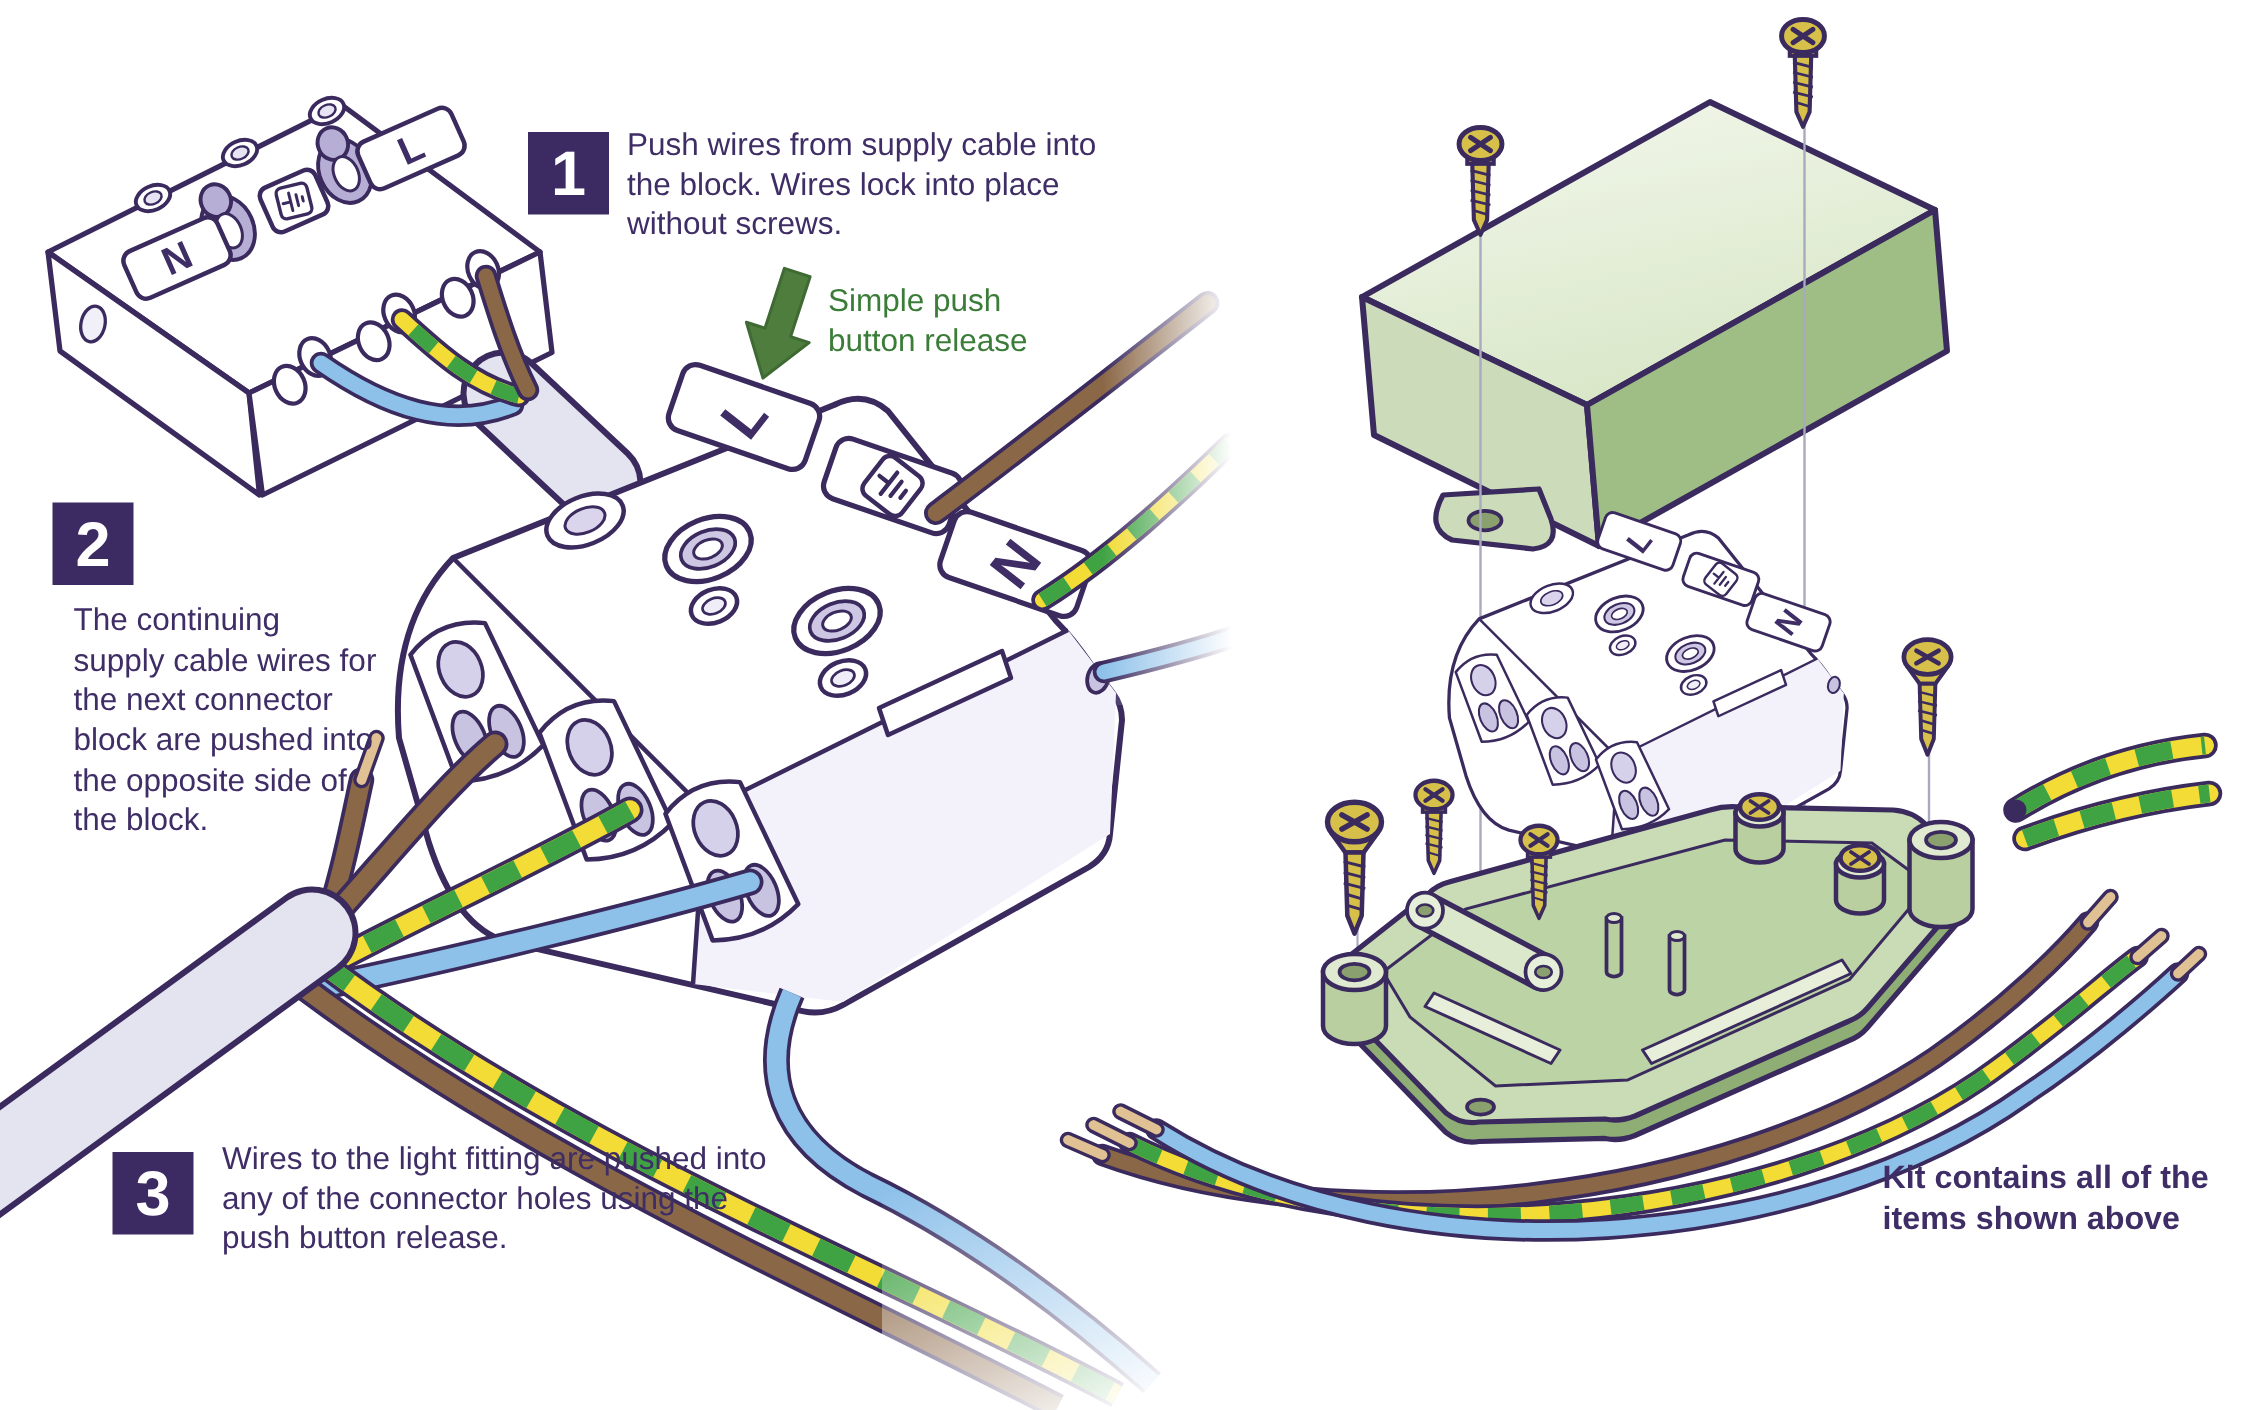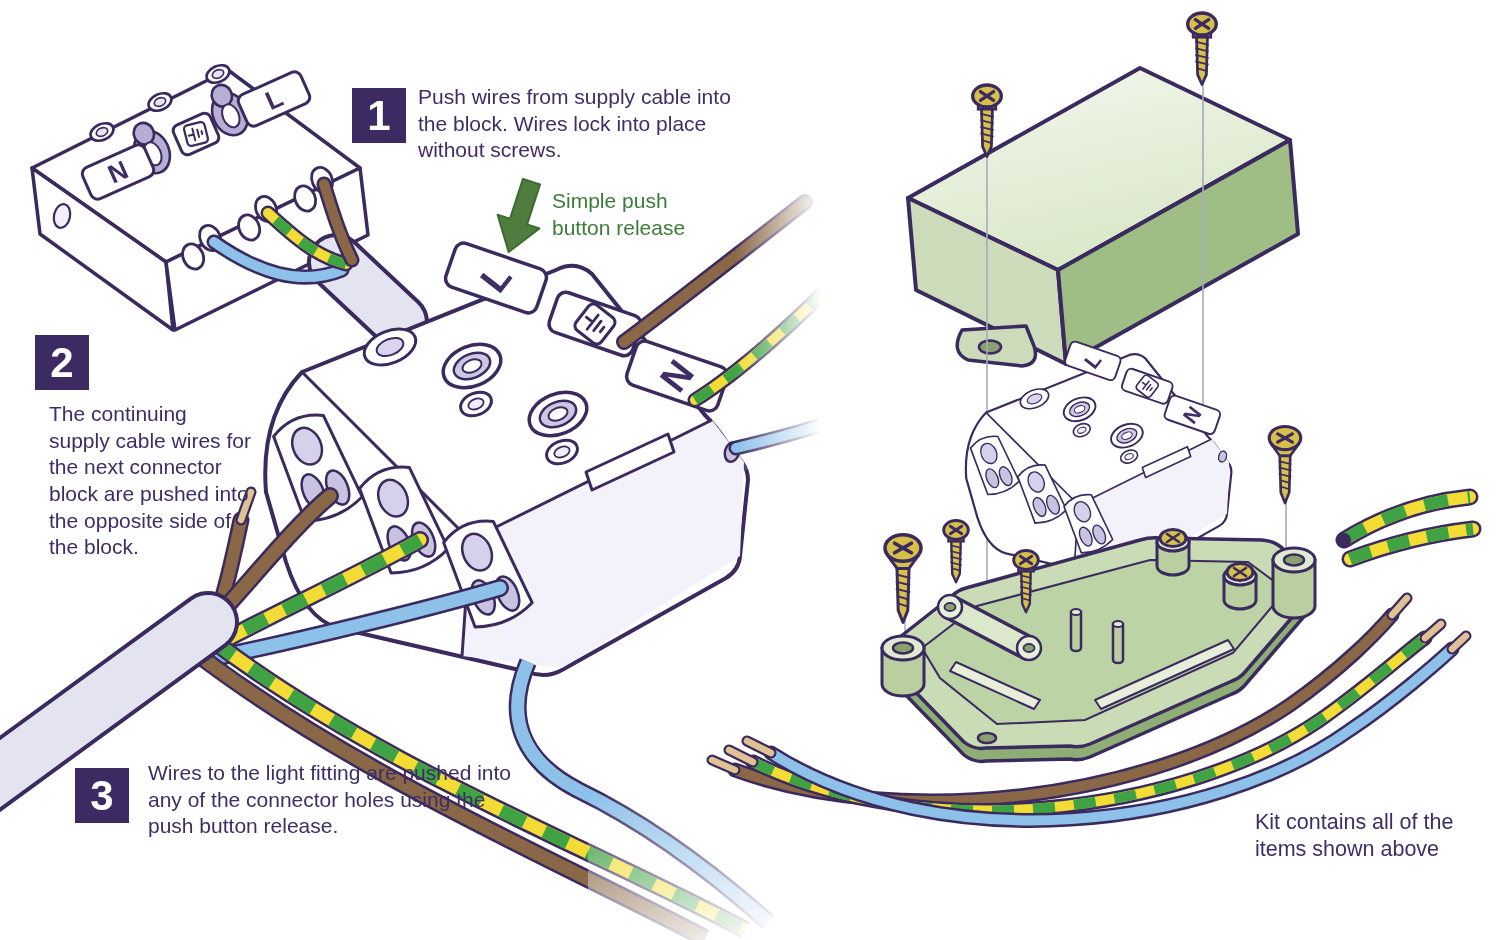--- a/index.html
+++ b/index.html
@@ -4,21 +4,21 @@
 <style>
   html,body{margin:0;padding:0;background:#fff;}
   #stage{position:relative;width:1500px;height:940px;overflow:hidden;background:#fff;
          font-family:"Liberation Sans",sans-serif;}
   #art{position:absolute;left:0;top:0;}
   .txt{position:absolute;color:#3f2d66;font-size:21px;line-height:1.27;}
   .badge{position:absolute;width:54px;height:55px;background:#3c2a63;color:#fff;
          display:flex;align-items:center;justify-content:center;
          font-size:42px;font-weight:bold;}
   .green{color:#3b7d38;}
-  .bold{font-weight:normal;margin-top:37px;}
+  .bold{font-weight:bold;}
 </style>
 </head>
 <body>
 
 <div id="stage">
 
 <svg id="art" width="1500" height="940" viewBox="0 0 1500 940">
   <defs>
     <linearGradient id="fadeR" x1="0" y1="0" x2="1" y2="0">
       <stop offset="0" stop-color="#fff" stop-opacity="0"></stop>

